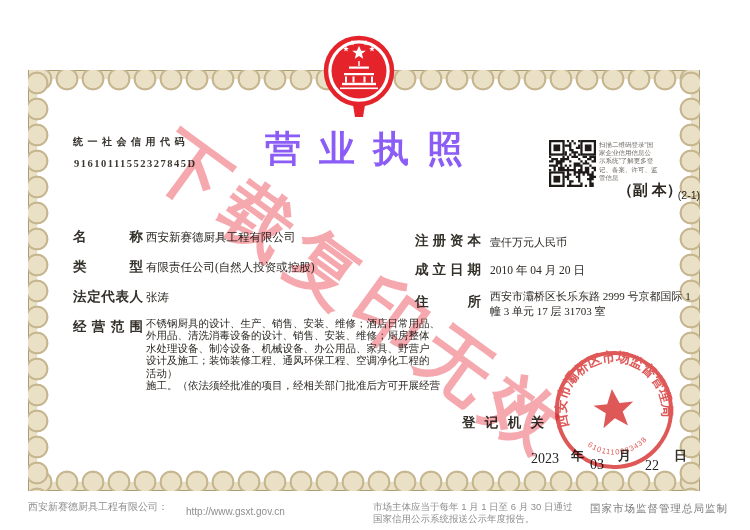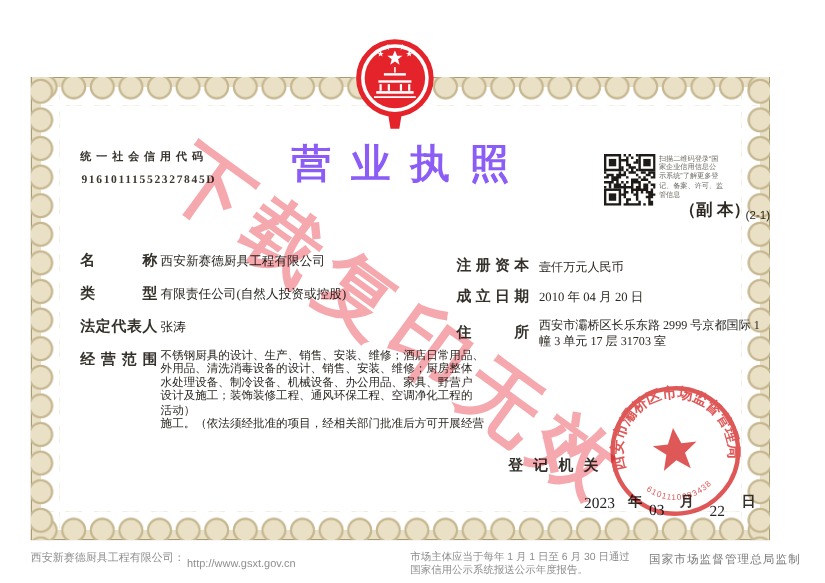--- a/index.html
+++ b/index.html
@@ -74,21 +74,21 @@
   
   .seal{position:absolute;left:548px;top:344px;z-index:6;opacity:.92;mix-blend-mode:multiply;
     transform:rotate(-6deg);}
   .watermark{position:absolute;left:190px;top:112px;z-index:7;transform:rotate(36deg);
     transform-origin:0 0;font-size:72px;font-weight:700;letter-spacing:10px;white-space:nowrap;
     color:rgba(235,84,94,.5);mix-blend-mode:multiply;}
 
   
   .ft{position:absolute;z-index:2;color:#8e8e8e;}
   .ft-left{left:28px;top:500px;font-size:10px;}
-  .ft-url{display:inline-block;transform:translateY(5px);margin-left:2px;}
+  .ft-url{display:inline-block;transform:translateY(5px);margin-left:18px;}
   .ft-mid{left:357px;top:501px;font-size:9.5px;line-height:11.5px;margin-left:16px;}
   .ft-right{left:590px;top:502px;font-size:10.5px;color:#787878;letter-spacing:1px;}
 </style>
 </head>
 <body>
 
 <div class="page">
 
   <div class="cert-border">
     <div class="b b-top"></div>

